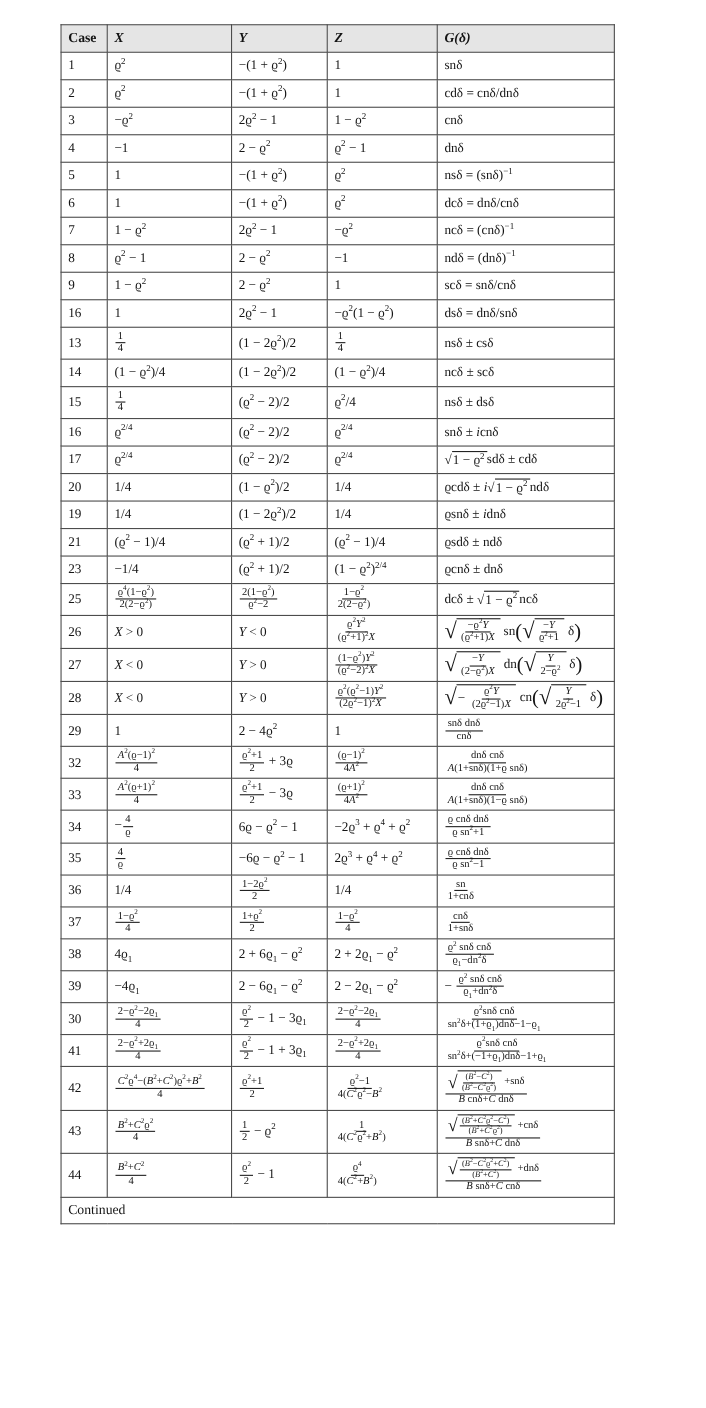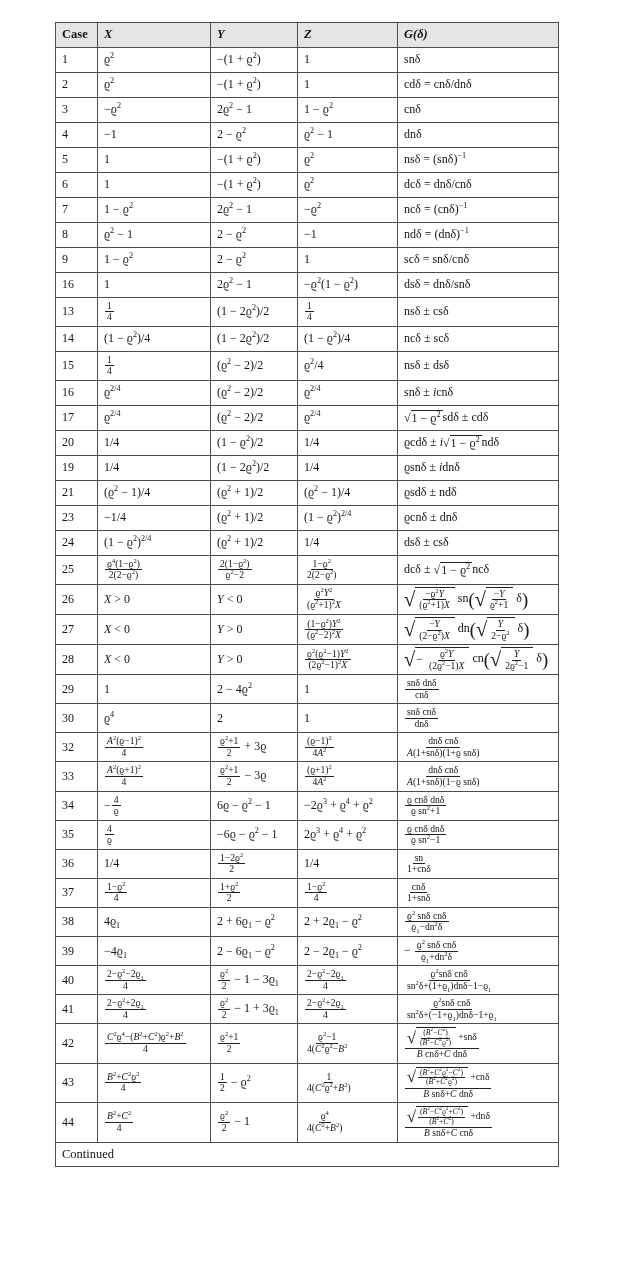--- a/index.html
+++ b/index.html
@@ -219,27 +219,20 @@
           <td>ϱsdδ ± ndδ</td>
         </tr>
         <tr>
           <td>23</td>
           <td>−1/4</td>
           <td>(ϱ<sup>2</sup> + 1)/2</td>
           <td>(1 − ϱ<sup>2</sup>)<sup>2/4</sup></td>
           <td>ϱcnδ ± dnδ</td>
         </tr>
         <tr>
-          <td>24</td>
-          <td>(1 − ϱ<sup>2</sup>)<sup>2/4</sup></td>
-          <td>(ϱ<sup>2</sup> + 1)/2</td>
-          <td>1/4</td>
-          <td>dsδ ± csδ</td>
-        </tr>
-        <tr>
           <td>25</td>
           <td><span class="f">
               <span>ϱ<sup>4</sup>(1−ϱ<sup>2</sup>)</span>
               <span>2(2−ϱ<sup>2</sup>)</span>
             </span></td>
           <td><span class="f">
               <span>2(1−ϱ<sup>2</sup>)</span>
               <span>ϱ<sup>2</sup>−2</span>
             </span></td>
           <td><span class="f">
@@ -321,30 +314,20 @@
           <td>29</td>
           <td>1</td>
           <td>2 − 4ϱ<sup>2</sup></td>
           <td>1</td>
           <td><span class="f">
               <span>snδ dnδ</span>
               <span>cnδ</span>
             </span></td>
         </tr>
         <tr>
-          <td>30</td>
-          <td>ϱ<sup>4</sup></td>
-          <td>2</td>
-          <td>1</td>
-          <td><span class="f">
-              <span>snδ cnδ</span>
-              <span>dnδ</span>
-            </span></td>
-        </tr>
-        <tr>
           <td>32</td>
           <td><span class="f">
               <span><i>A</i><sup>2</sup>(ϱ−1)<sup>2</sup></span>
               <span>4</span>
             </span></td>
           <td><span class="f">
               <span>ϱ<sup>2</sup>+1</span>
               <span>2</span>
             </span> + 3ϱ</td>
           <td><span class="f">
@@ -447,21 +430,21 @@
           <td>39</td>
           <td>−4ϱ<sub>1</sub></td>
           <td>2 − 6ϱ<sub>1</sub> − ϱ<sup>2</sup></td>
           <td>2 − 2ϱ<sub>1</sub> − ϱ<sup>2</sup></td>
           <td>− <span class="f">
               <span>ϱ<sup>2</sup> snδ cnδ</span>
               <span>ϱ<sub>1</sub>+dn<sup>2</sup>δ</span>
             </span></td>
         </tr>
         <tr>
-          <td>40</td>
+          <td>30</td>
           <td><span class="f">
               <span>2−ϱ<sup>2</sup>−2ϱ<sub>1</sub></span>
               <span>4</span>
             </span></td>
           <td><span class="f">
               <span>ϱ<sup>2</sup></span>
               <span>2</span>
             </span> − 1 − 3ϱ<sub>1</sub></td>
           <td><span class="f">
               <span>2−ϱ<sup>2</sup>−2ϱ<sub>1</sub></span>

